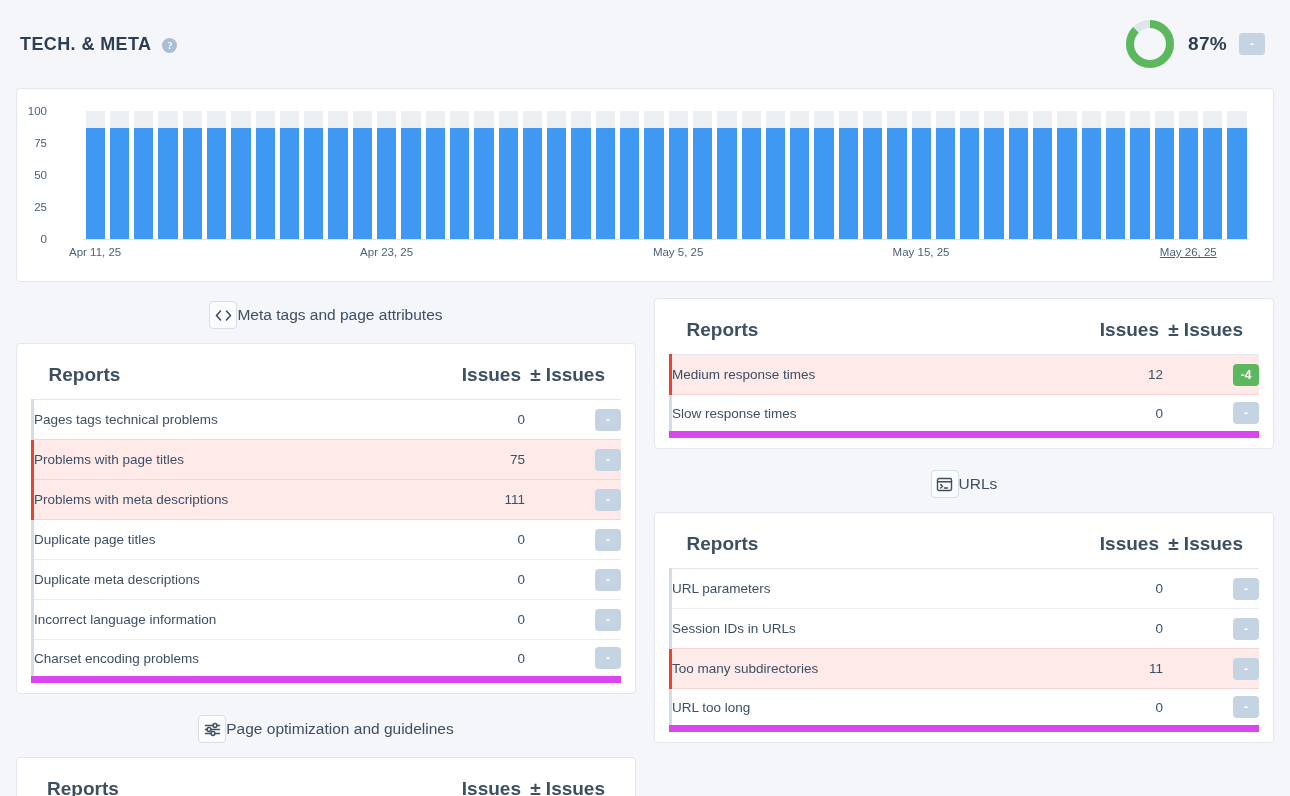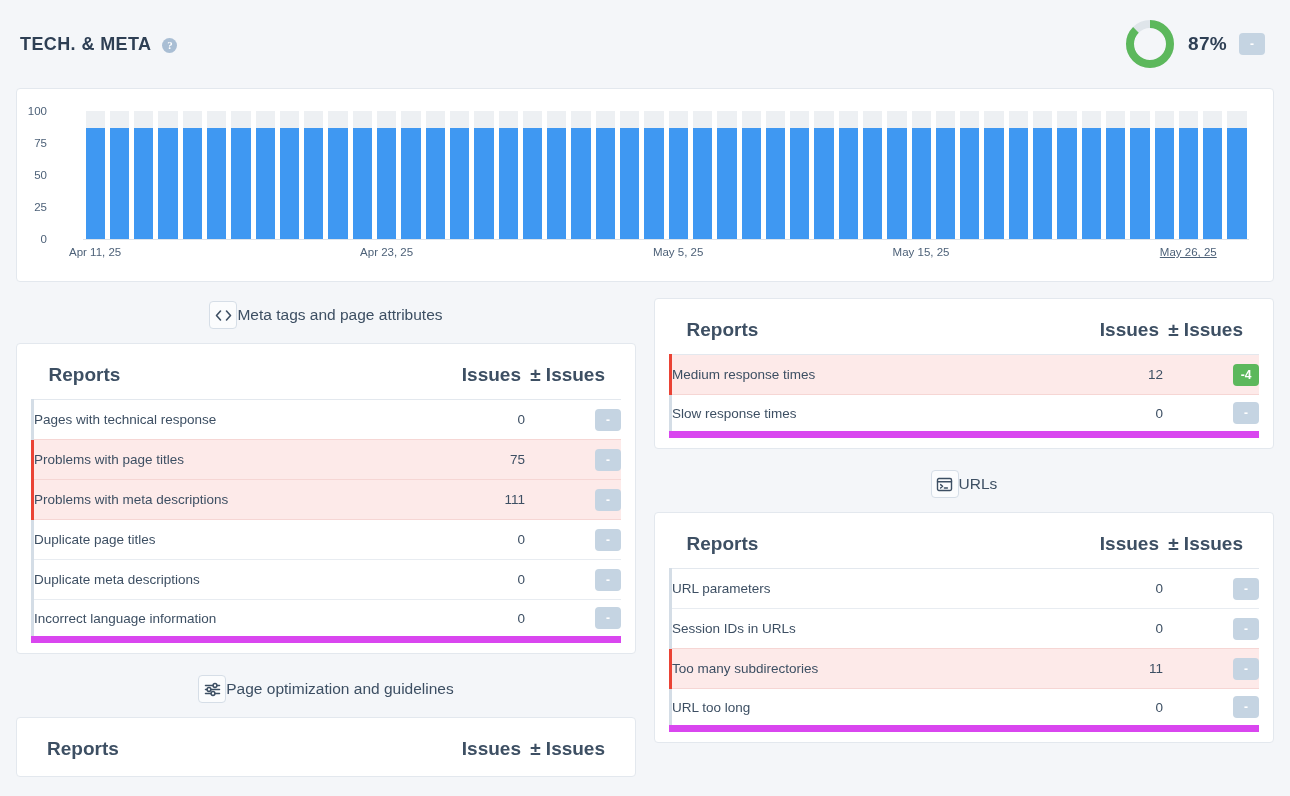--- a/index.html
+++ b/index.html
@@ -393,21 +393,21 @@
             </colgroup>
           <thead>
               <tr>
             <th>Reports</th>
             <th class="num">Issues</th>
             <th class="delta">± Issues</th>
           </tr>
             </thead>
           <tbody>
               <tr>
-                <td class="name">Pages with technical response</td>
+                <td class="name">Pages tags technical problems</td>
                 <td class="num">0</td>
                 <td class="delta"><span class="delta-badge">-</span></td>
               </tr>
               <tr class="has-issues">
                 <td class="name">Problems with page titles</td>
                 <td class="num">75</td>
                 <td class="delta"><span class="delta-badge">-</span></td>
               </tr>
               <tr class="has-issues">
                 <td class="name">Problems with meta descriptions</td>
@@ -419,20 +419,25 @@
                 <td class="num">0</td>
                 <td class="delta"><span class="delta-badge">-</span></td>
               </tr>
               <tr>
                 <td class="name">Duplicate meta descriptions</td>
                 <td class="num">0</td>
                 <td class="delta"><span class="delta-badge">-</span></td>
               </tr>
               <tr>
                 <td class="name">Incorrect language information</td>
+                <td class="num">0</td>
+                <td class="delta"><span class="delta-badge">-</span></td>
+              </tr>
+              <tr>
+                <td class="name">Charset encoding problems</td>
                 <td class="num">0</td>
                 <td class="delta"><span class="delta-badge">-</span></td>
               </tr>
             </tbody>
         </table>
       </div>
     </div>
 
     <div class="section">
       <div class="section-head">

